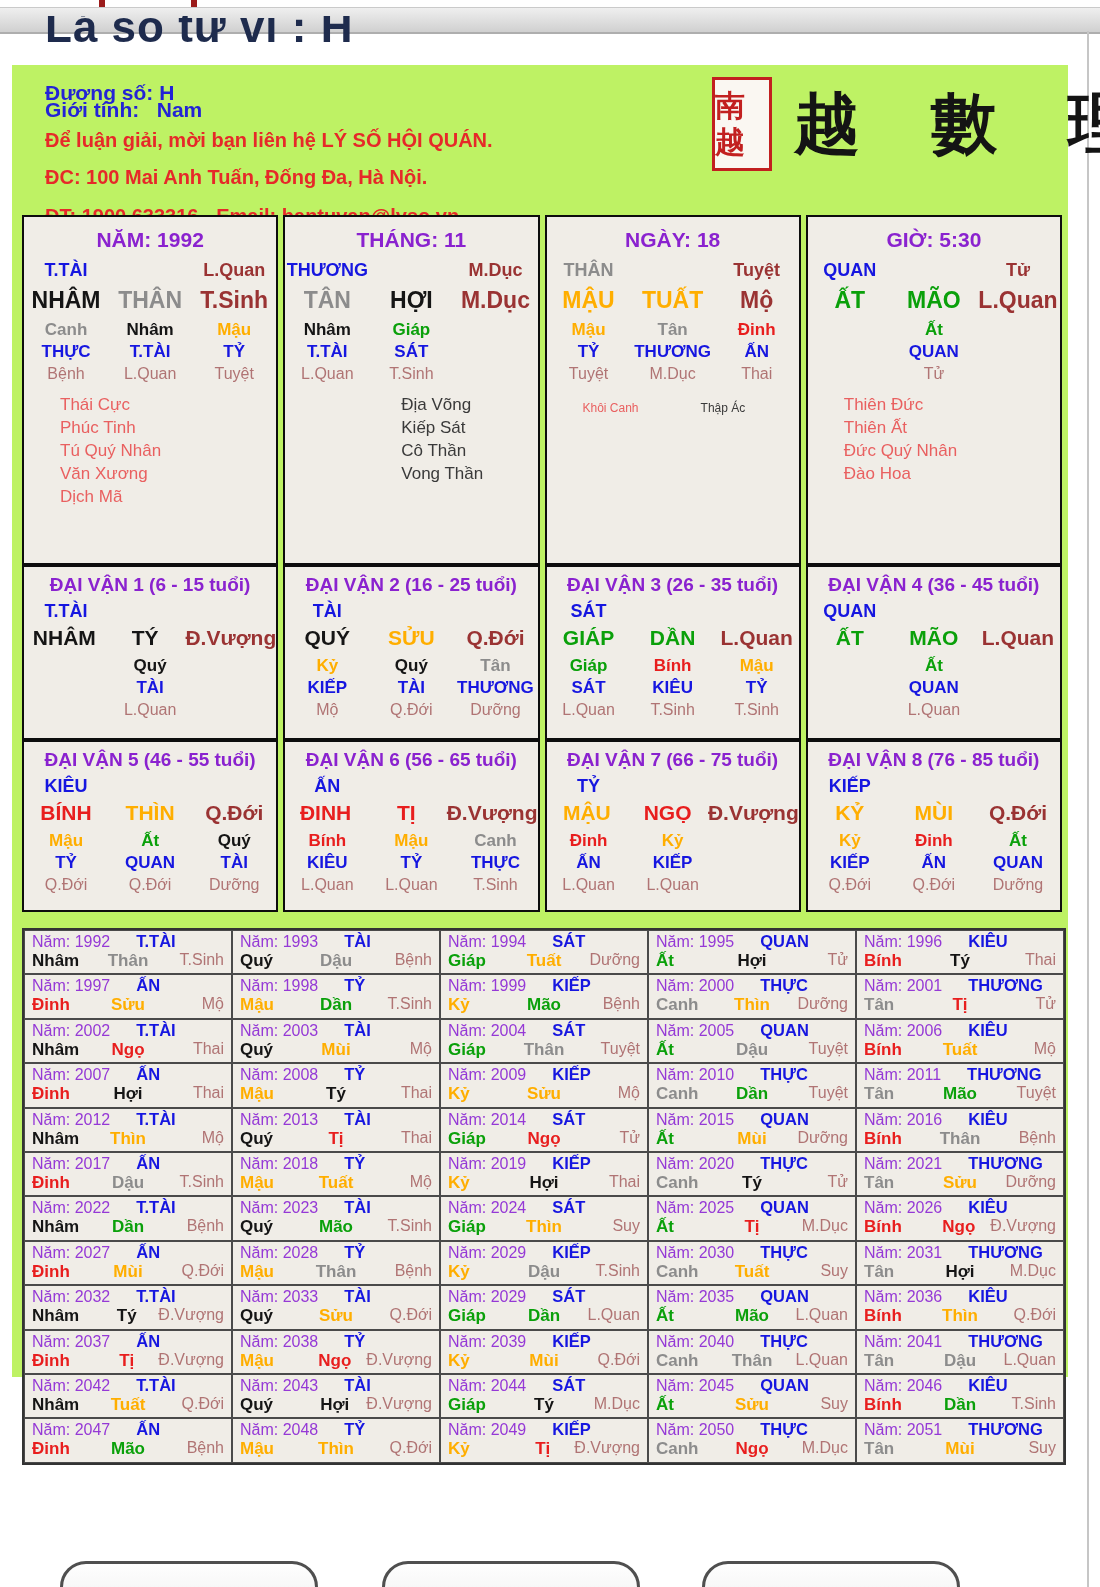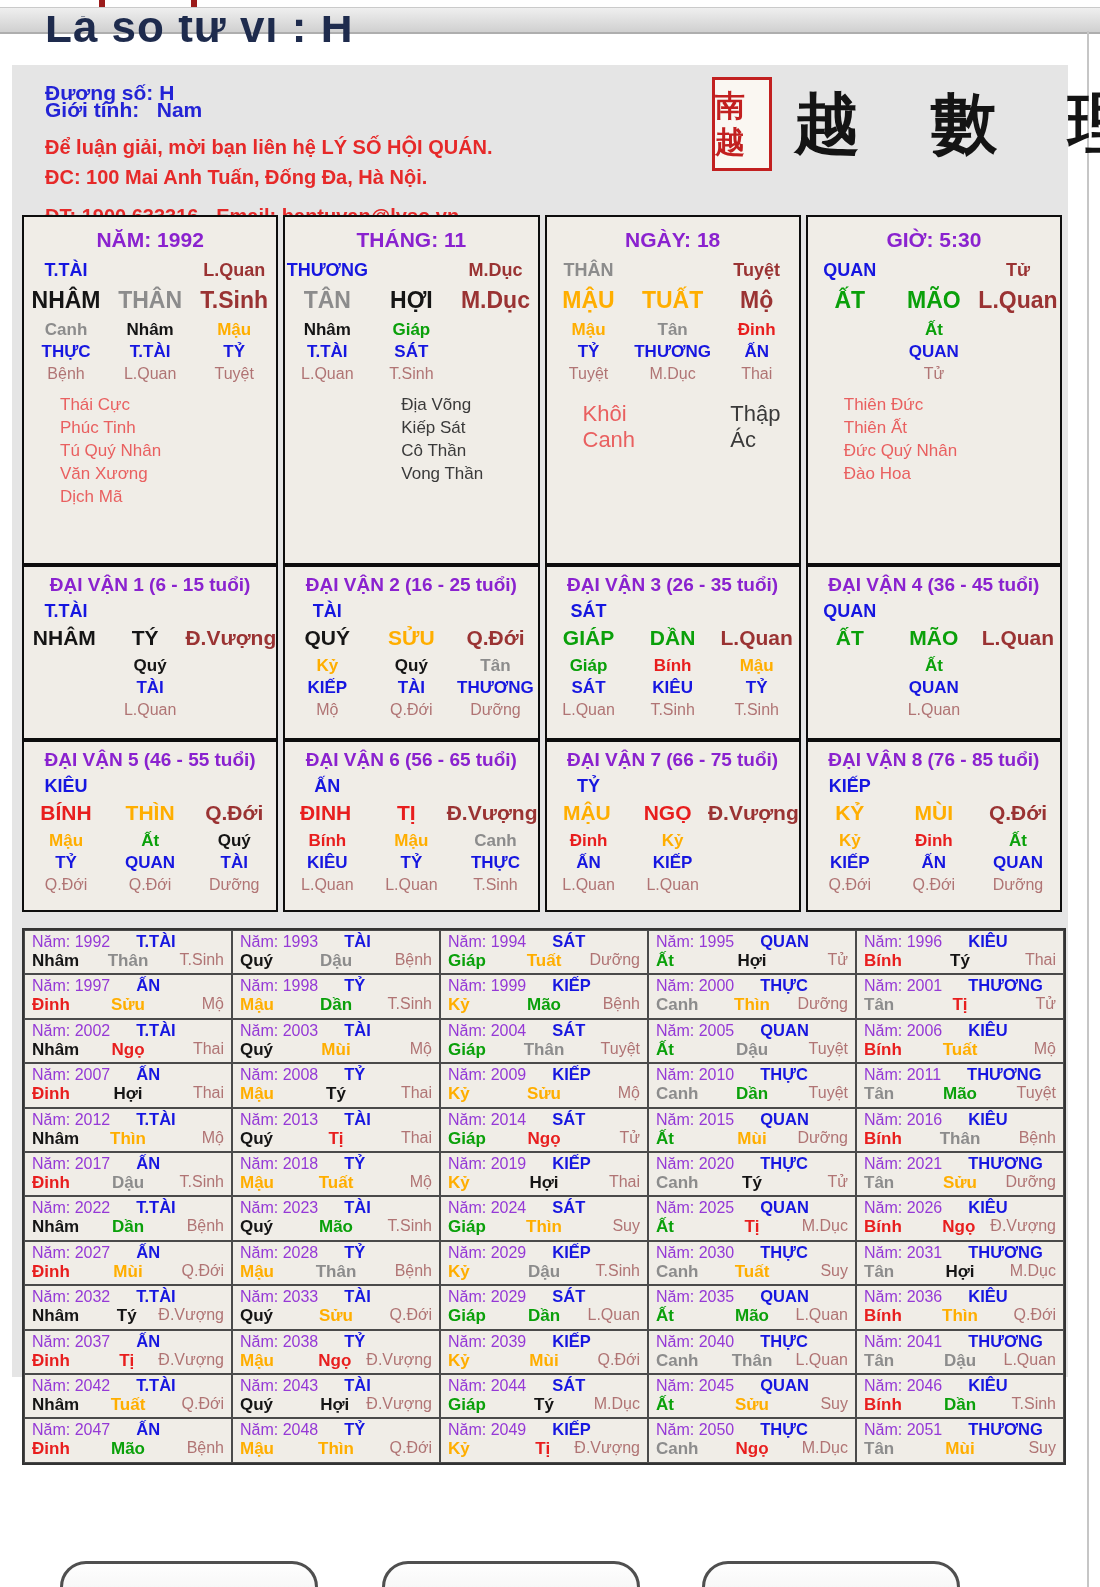--- a/index.html
+++ b/index.html
@@ -7,21 +7,21 @@
         font-family:"Liberation Sans","DejaVu Sans",sans-serif;background:#fff;}
   .frag{position:absolute;top:0;background:#9b1b1b;}
   .frag1{left:99px;width:6px;height:11px;}
   .frag2{left:191px;width:6px;height:14px;}
   .gray-band{position:absolute;left:0;top:7px;width:1100px;height:24px;
         background:linear-gradient(#efefef,#d0d0d0);
         border-top:1px solid #cacaca;border-bottom:2px solid #aeaeae;}
   .right-line{position:absolute;left:1087px;top:31px;width:2px;height:1556px;background:#c6c6c6;}
   .title-wrap{position:absolute;left:45px;top:16px;height:34px;width:900px;overflow:hidden;}
   .title-wrap h1{margin:-14px 0 0 0;font-size:44px;font-weight:bold;color:#1e2b4d;letter-spacing:1px;}
-  .panel{position:absolute;left:12px;top:65px;width:1056px;height:1312px;background:#e5e5e5;}
+  .panel{position:absolute;left:12px;top:65px;width:1056px;height:1312px;background:#bef264;}
   
   .hline{position:absolute;left:33px;font-weight:bold;white-space:pre;}
   .h-blue{color:#2323d6;font-size:21px;}
   .h-red{color:#e62929;font-size:20px;}
   
   .seal{position:absolute;left:700px;top:12px;display:flex;align-items:center;gap:22px;}
   .seal-stamp{width:54px;height:88px;border:3px solid #c22020;color:#c22020;
       display:flex;flex-direction:column;align-items:center;justify-content:center;
       font-family:"DejaVu Serif","Liberation Serif",serif;font-weight:bold;font-size:30px;line-height:36px;background:#faf7f2;}
   .seal-chars{font-family:"DejaVu Serif","Liberation Serif",serif;font-weight:bold;font-size:66px;
@@ -38,21 +38,21 @@
   .toprow{margin-top:8px;font-size:18px;font-weight:bold;}
   .dv .toprow{margin-top:5px;}
   .mainrow{margin-top:6px;font-size:23px;font-weight:bold;}
   .dv .mainrow{font-size:21px;margin-top:4px;}
   .colrow{margin-top:5px;}
   .cl1{font-size:17px;font-weight:bold;line-height:22px;}
   .cl2{font-size:17px;font-weight:bold;line-height:22px;}
   .cl3{font-size:16px;line-height:22px;}
   .stars{margin-top:8px;padding-left:36px;font-size:17px;line-height:23px;}
   .stars.mid{padding-left:46%;}
-  .stars-inline{display:flex;gap:62px;margin-top:16px;padding-left:36px;font-size:22px;}
+  .stars-inline{display:flex;gap:62px;margin-top:16px;padding-left:36px;font-size:12px;}
   
   .c-blue{color:#1616e0;}
   .c-green{color:#0aa00a;}
   .c-red{color:#e81e1e;}
   .c-orange{color:#ffae00;}
   .c-gray{color:#8c8c8c;}
   .c-black{color:#151515;}
   .state-strong{color:#9a3333;font-weight:bold;}
   .state-soft{color:#b07474;}
   .star-red{color:#e96060;}
@@ -82,21 +82,21 @@
   <div class="gray-band"></div>
   <div class="right-line"></div>
 
   <div class="title-wrap">
     <h1>Lá số tứ vi : H</h1>
   </div>
 
   <div class="panel">
     <div class="hline h-blue" style="top:16px;">Đương số: H</div>
     <div class="hline h-blue" style="top:33px;">Giới tính:   Nam</div>
-    <div class="hline h-red" style="top:71px;">Để luận giải, mời bạn liên hệ LÝ SỐ HỘI QUÁN.</div>
+    <div class="hline h-red" style="top:64px;">Để luận giải, mời bạn liên hệ LÝ SỐ HỘI QUÁN.</div>
     <div class="hline h-red" style="top:101px;">ĐC: 100 Mai Anh Tuấn, Đống Đa, Hà Nội.</div>
     <div class="hline h-red" style="top:140px;">ĐT: 1900.633316 - Email: bantuvan@lyso.vn</div>
 
     <div class="seal">
       <div class="seal-stamp">南越</div>
       <div class="seal-chars">越 數 理</div>
     </div>
 
     <div class="row4 pillars" id="pillars">
         <div class="box">

